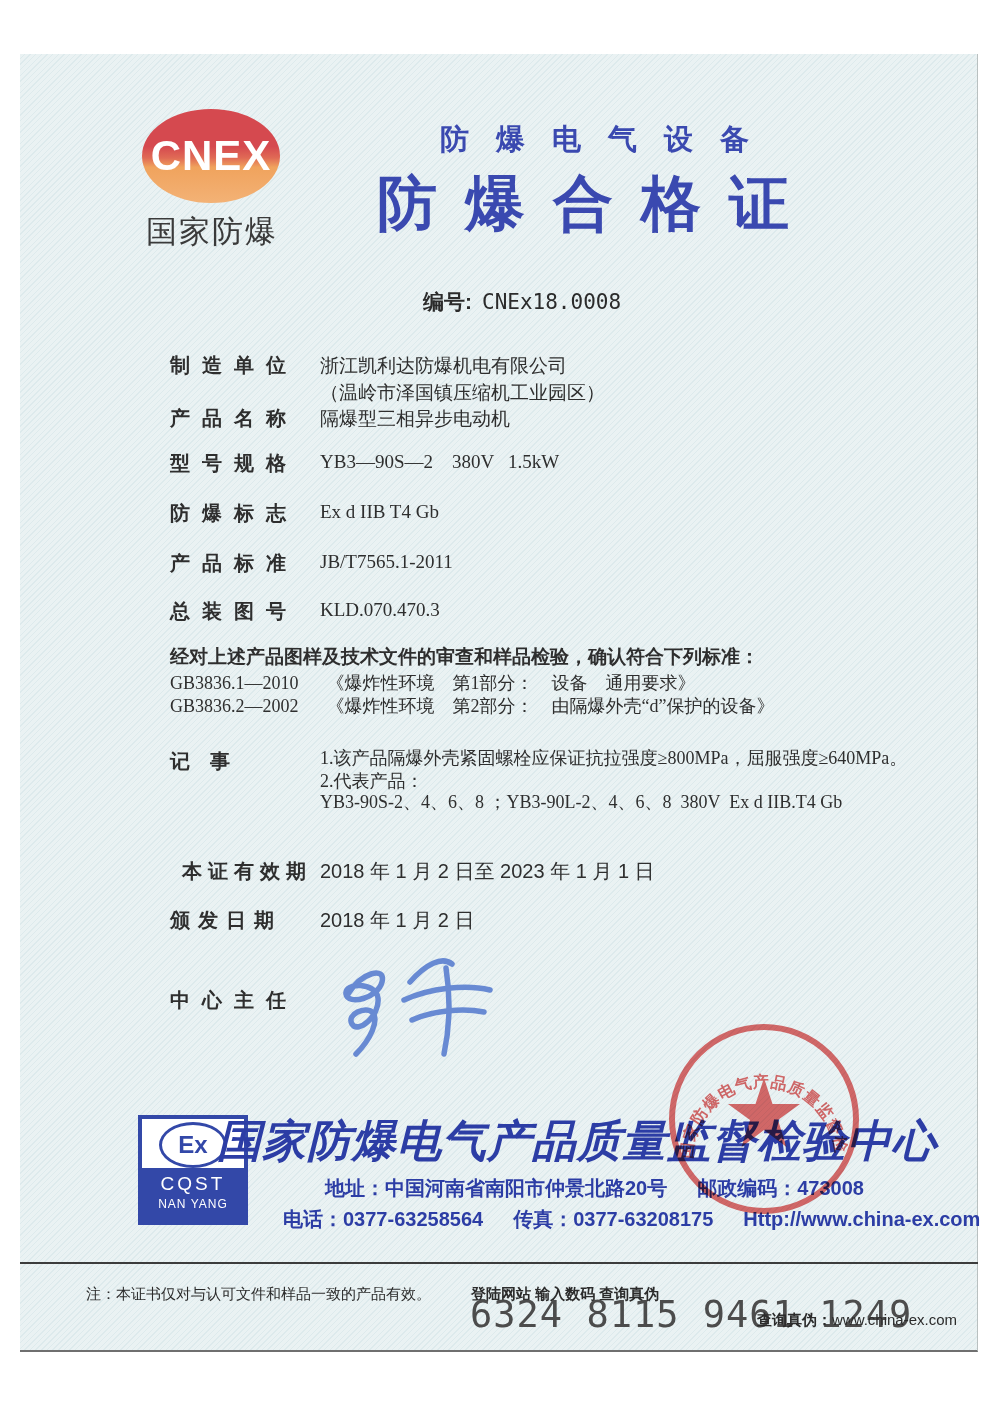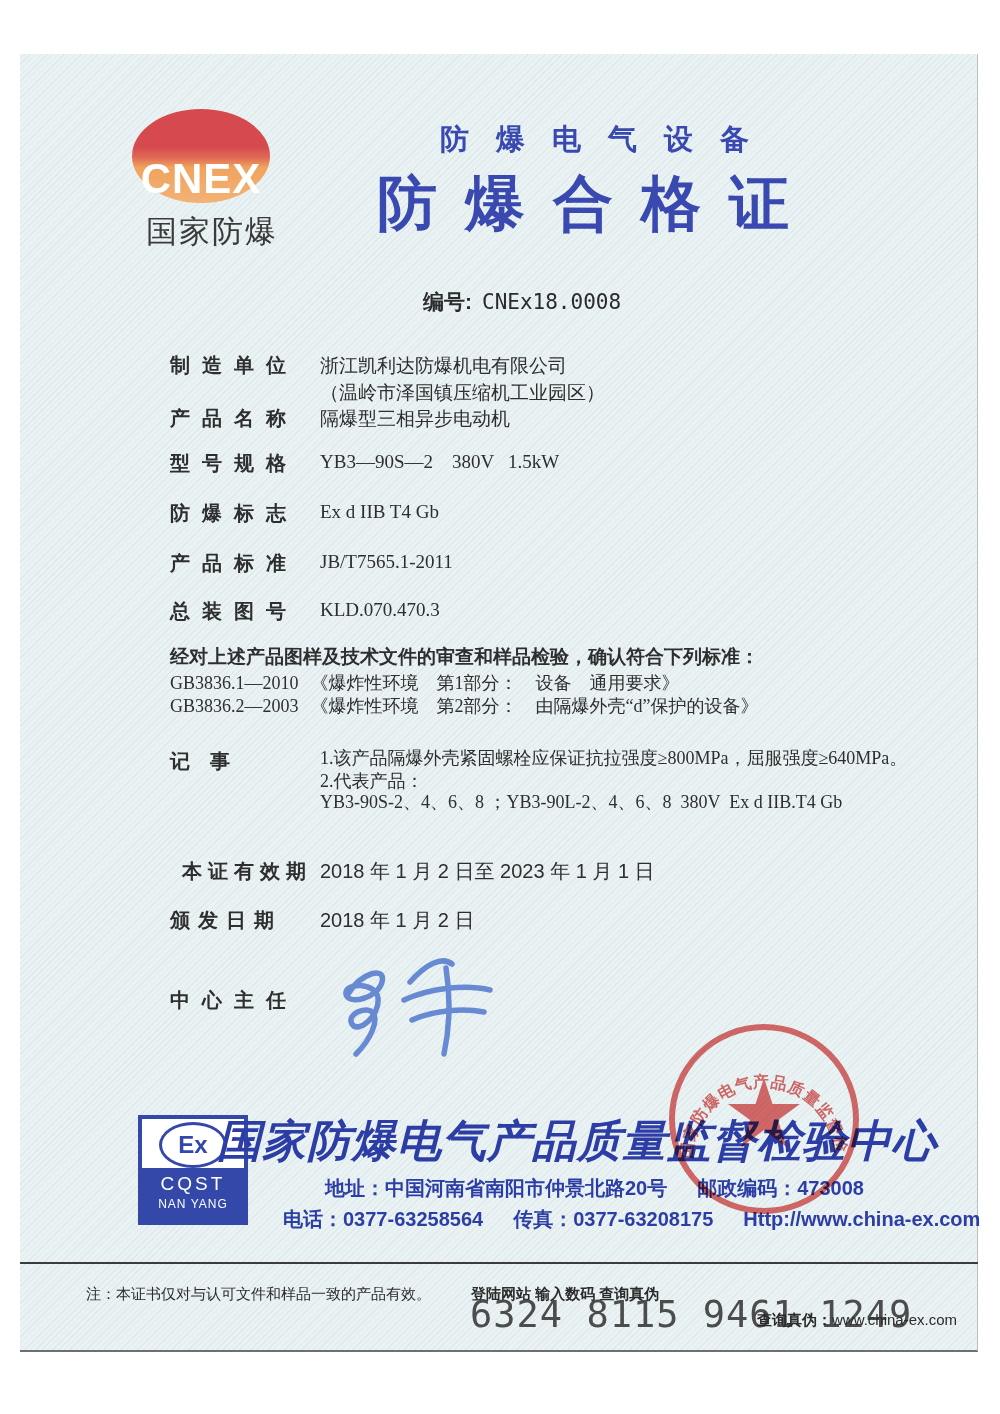--- a/index.html
+++ b/index.html
@@ -9,40 +9,40 @@
     position:absolute;left:20px;top:54px;width:958px;height:1298px;
     background:#eaf2f3;
     background-image:repeating-linear-gradient(135deg, rgba(255,255,255,0) 0 3px, rgba(175,205,212,.22) 3px 4px);
     border-right:1px solid #b9c0c0;
     border-bottom:2px solid #6f6f6f;
     box-sizing:border-box;
   }
   .abs{position:absolute;white-space:nowrap;}
 
   
-  .cnex-logo{left:112px;top:55px;width:138px;height:94px;border-radius:50%;
+  .cnex-logo{left:122px;top:55px;width:138px;height:94px;border-radius:50%;
     background:linear-gradient(180deg,#d5494f 0%,#d5494f 40%,#e06a55 52%,#f0a35d 62%,#f3b276 100%);
-    display:flex;align-items:flex-end;justify-content:center;}
+    display:flex;align-items:center;justify-content:center;}
   .cnex-logo span{color:#ffffff;font-weight:bold;font-size:42px;letter-spacing:1px;}
   .cnex-caption{left:126px;top:157px;width:132px;text-align:center;font-size:31px;color:#3a3a3a;letter-spacing:2px;}
   .subtitle{left:420px;top:66px;font-size:29px;font-weight:bold;color:#3a49b0;letter-spacing:27px;}
   .doc-title{left:357px;top:110px;font-size:60px;font-weight:bold;color:#3a49b0;letter-spacing:28px;}
   .cert-no{left:403px;top:234px;font-size:21px;color:#2b2b2b;}
   .cert-no .lbl{font-weight:bold;margin-right:10px;}
   .cert-no .num{font-family:"DejaVu Sans Mono","Liberation Mono",monospace;}
 
   
   .row-label{position:absolute;left:150px;font-size:20px;font-weight:bold;color:#2e2e2e;letter-spacing:12px;white-space:nowrap;}
   .row-label.tight{letter-spacing:6px;margin-left:12px;}
   .row-value{position:absolute;left:300px;font-size:19px;color:#2e2e2e;font-family:"Liberation Serif","DejaVu Serif",serif;white-space:pre;}
   .row-value.sans{font-family:"Liberation Sans","DejaVu Sans",sans-serif;font-weight:400;font-size:20px;}
 
   .std-intro{left:150px;top:590px;font-size:19px;font-weight:600;color:#2e2e2e;}
   .std-line{position:absolute;left:150px;font-size:18px;color:#2e2e2e;font-family:"Liberation Serif","DejaVu Serif",serif;white-space:nowrap;}
-  .std-line .std-name{margin-left:12px;text-align:center;}
+  .std-line .std-name{margin-left:28px;text-align:center;}
 
   .note-line{position:absolute;left:300px;font-size:18px;color:#2e2e2e;font-family:"Liberation Serif","DejaVu Serif",serif;white-space:pre;}
 
   
   .ex-mark{left:118px;top:1061px;width:110px;height:110px;background:#ffffff;border:4px solid #3348a8;box-sizing:border-box;}
   .ex-oval{width:62px;height:40px;border:3px solid #3348a8;border-radius:50%;margin:3px auto 0;display:flex;align-items:center;justify-content:center;}
   .ex-oval span{color:#3348a8;font-weight:bold;font-size:24px;}
   .ex-bottom{position:absolute;left:0;bottom:0;width:100%;height:53px;background:#3348a8;color:#ffffff;text-align:center;}
   .ex-bottom .cqst{font-size:19px;letter-spacing:3px;margin-top:5px;}
   .ex-bottom .ny{font-size:12px;letter-spacing:1px;margin-top:2px;}
@@ -95,21 +95,21 @@
     <div class="row-value" style="top:497px">JB/T7565.1-2011</div>
 
     <div class="row-label" style="top:544px">总装图号</div>
     <div class="row-value" style="top:545px">KLD.070.470.3</div>
 
     <div class="abs std-intro">经对上述产品图样及技术文件的审查和样品检验，确认符合下列标准：</div>
     <div class="std-line" style="top:617px">
       <span class="std-code">GB3836.1—2010</span><span class="std-name">《爆炸性环境　第1部分：　设备　通用要求》</span>
     </div>
     <div class="std-line" style="top:640px">
-      <span class="std-code">GB3836.2—2003</span><span class="std-name">《爆炸性环境　第2部分：　由隔爆外壳“d”保护的设备》</span>
+      <span class="std-code">GB3836.2—2002</span><span class="std-name">《爆炸性环境　第2部分：　由隔爆外壳“d”保护的设备》</span>
     </div>
 
     <div class="row-label" style="top:694px;letter-spacing:0">记　事</div>
     <div class="note-line" style="top:692px">1.该产品隔爆外壳紧固螺栓应保证抗拉强度≥800MPa，屈服强度≥640MPa。</div>
     <div class="note-line" style="top:715px">2.代表产品：</div>
     <div class="note-line" style="top:736px">YB3-90S-2、4、6、8 ；YB3-90L-2、4、6、8  380V  Ex d IIB.T4 Gb</div>
 
     <div class="row-label tight" style="top:804px">本证有效期</div>
     <div class="row-value sans" style="top:804px">2018 年 1 月 2 日至 2023 年 1 月 1 日</div>
 

